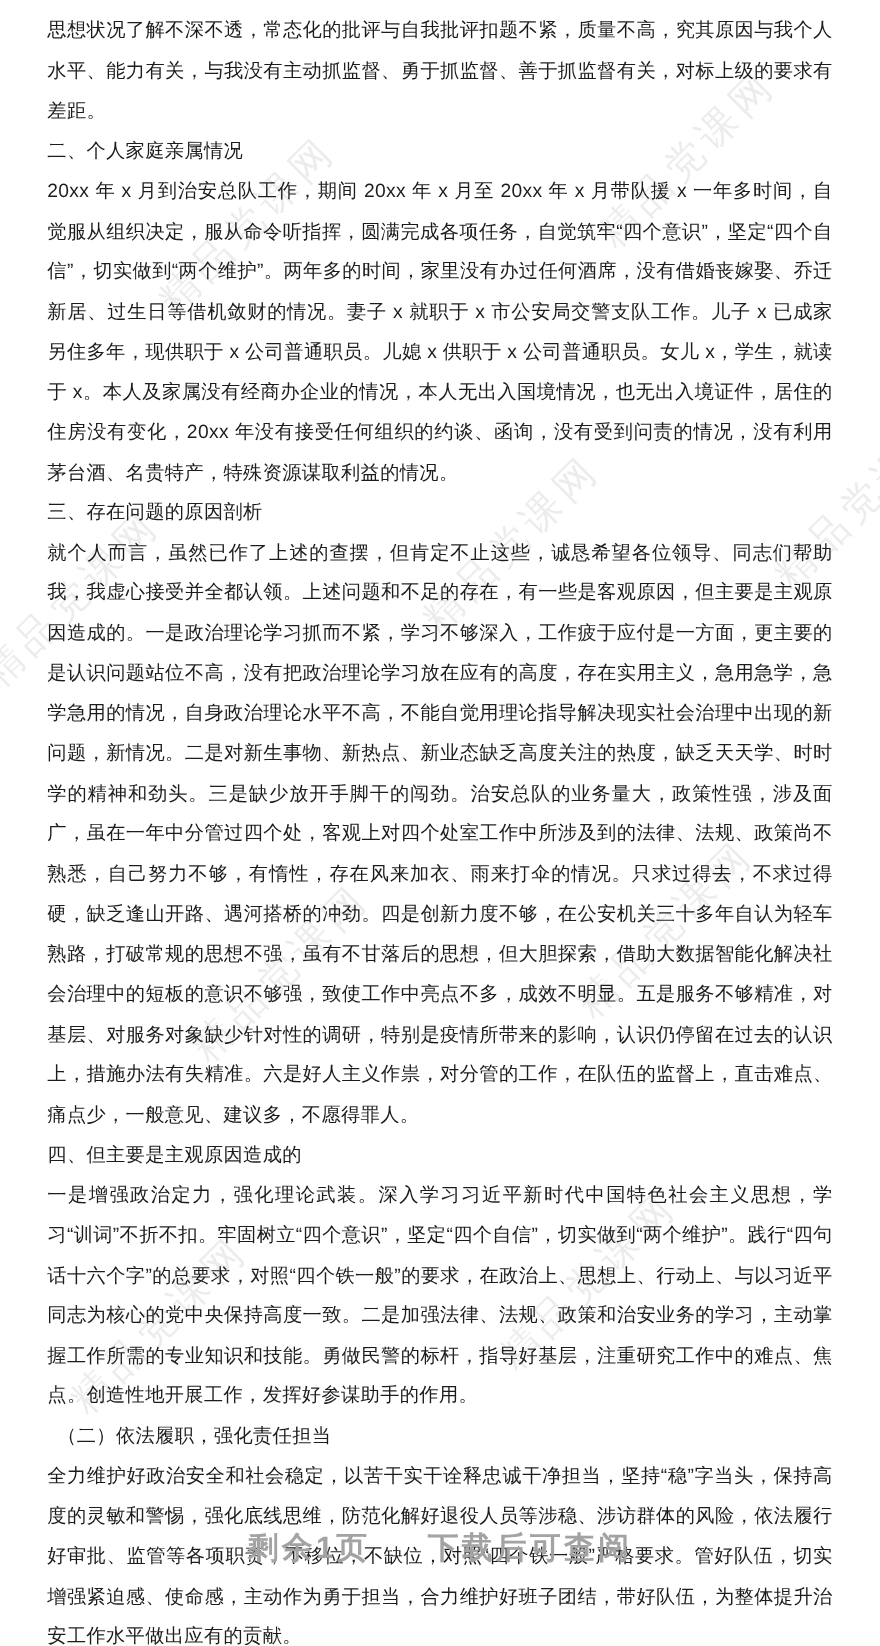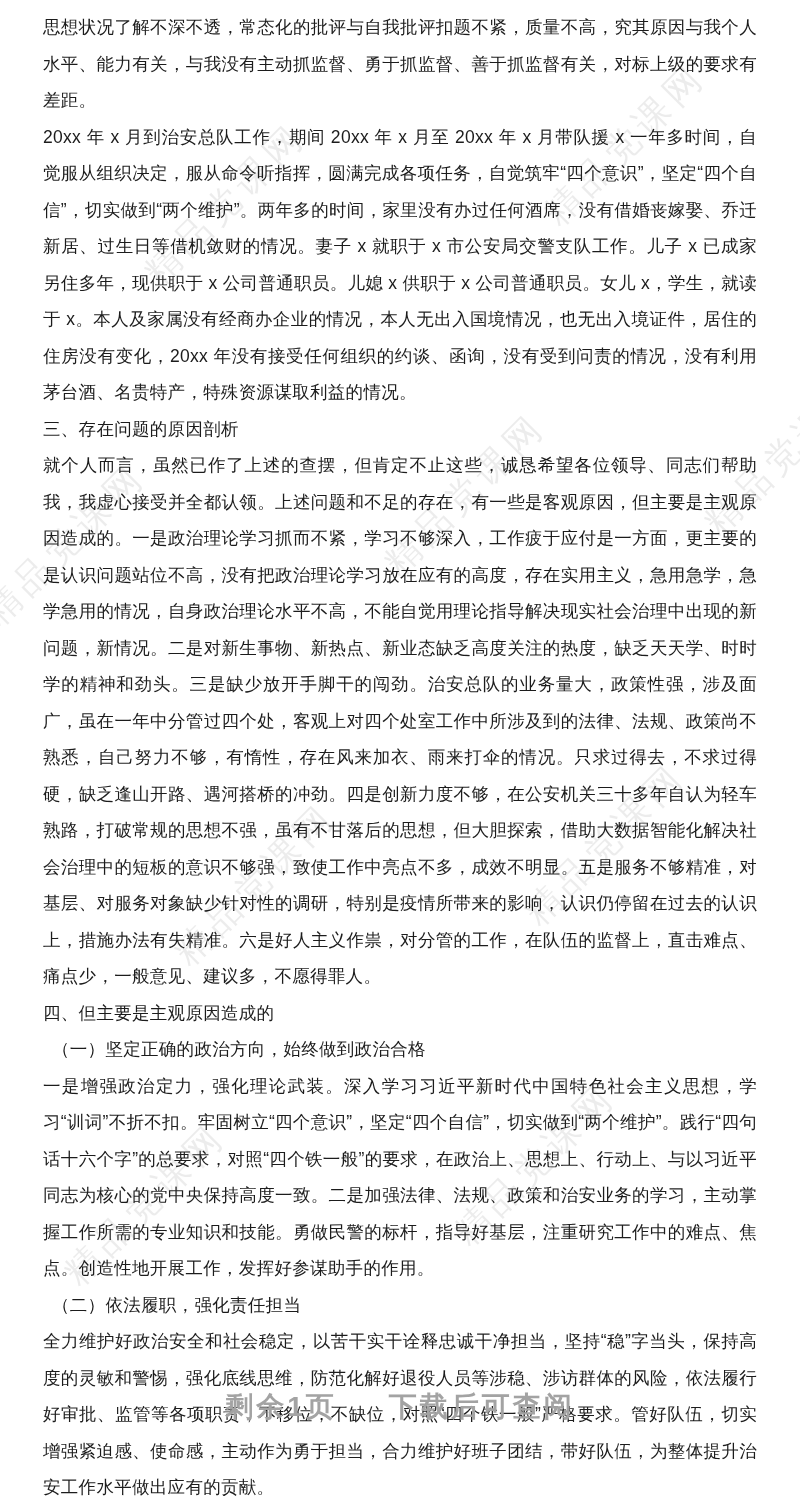--- a/index.html
+++ b/index.html
@@ -82,25 +82,25 @@
       <span class="watermark" style="left: 40px; top: 1180px;">精品党课网</span>
       <span class="watermark" style="left: 430px; top: 1140px;">精品党课网</span>
     </div>
 
   <div class="doc-body">
 
   <p class="para-clipped">
         <span class="para-text">常态化的监督提醒谈话开展不平衡、方式方法单一，实际效果不明显。对民警队伍</span>
       </p>
       <p class="para-body"><span class="para-text">思想状况了解不深不透，常态化的批评与自我批评扣题不紧，质量不高，究其原因与我个人水平、能力有关，与我没有主动抓监督、勇于抓监督、善于抓监督有关，对标上级的要求有差距。</span></p>
+      <p class="para-heading"><span class="para-text">二、个人家庭亲属情况</span></p>
       <p class="para-body"><span class="para-text">20xx 年 x 月到治安总队工作，期间 20xx 年 x 月至 20xx 年 x 月带队援 x 一年多时间，自觉服从组织决定，服从命令听指挥，圆满完成各项任务，自觉筑牢“四个意识”，坚定“四个自信”，切实做到“两个维护”。两年多的时间，家里没有办过任何酒席，没有借婚丧嫁娶、乔迁新居、过生日等借机敛财的情况。妻子 x 就职于 x 市公安局交警支队工作。儿子 x 已成家另住多年，现供职于 x 公司普通职员。儿媳 x 供职于 x 公司普通职员。女儿 x，学生，就读于 x。本人及家属没有经商办企业的情况，本人无出入国境情况，也无出入境证件，居住的住房没有变化，20xx 年没有接受任何组织的约谈、函询，没有受到问责的情况，没有利用茅台酒、名贵特产，特殊资源谋取利益的情况。</span></p>
       <p class="para-heading"><span class="para-text">三、存在问题的原因剖析</span></p>
       <p class="para-body"><span class="para-text">就个人而言，虽然已作了上述的查摆，但肯定不止这些，诚恳希望各位领导、同志们帮助我，我虚心接受并全都认领。上述问题和不足的存在，有一些是客观原因，但主要是主观原因造成的。一是政治理论学习抓而不紧，学习不够深入，工作疲于应付是一方面，更主要的是认识问题站位不高，没有把政治理论学习放在应有的高度，存在实用主义，急用急学，急学急用的情况，自身政治理论水平不高，不能自觉用理论指导解决现实社会治理中出现的新问题，新情况。二是对新生事物、新热点、新业态缺乏高度关注的热度，缺乏天天学、时时学的精神和劲头。三是缺少放开手脚干的闯劲。治安总队的业务量大，政策性强，涉及面广，虽在一年中分管过四个处，客观上对四个处室工作中所涉及到的法律、法规、政策尚不熟悉，自己努力不够，有惰性，存在风来加衣、雨来打伞的情况。只求过得去，不求过得硬，缺乏逢山开路、遇河搭桥的冲劲。四是创新力度不够，在公安机关三十多年自认为轻车熟路，打破常规的思想不强，虽有不甘落后的思想，但大胆探索，借助大数据智能化解决社会治理中的短板的意识不够强，致使工作中亮点不多，成效不明显。五是服务不够精准，对基层、对服务对象缺少针对性的调研，特别是疫情所带来的影响，认识仍停留在过去的认识上，措施办法有失精准。六是好人主义作祟，对分管的工作，在队伍的监督上，直击难点、痛点少，一般意见、建议多，不愿得罪人。</span></p>
       <p class="para-heading"><span class="para-text">四、但主要是主观原因造成的</span></p>
-      <p class="para-subheading"><span class="para-text">（一）坚定正确的政治方向，始终做到政治合格</span></p>
       <p class="para-body"><span class="para-text">一是增强政治定力，强化理论武装。深入学习习近平新时代中国特色社会主义思想，学习“训词”不折不扣。牢固树立“四个意识”，坚定“四个自信”，切实做到“两个维护”。践行“四句话十六个字”的总要求，对照“四个铁一般”的要求，在政治上、思想上、行动上、与以习近平同志为核心的党中央保持高度一致。二是加强法律、法规、政策和治安业务的学习，主动掌握工作所需的专业知识和技能。勇做民警的标杆，指导好基层，注重研究工作中的难点、焦点。创造性地开展工作，发挥好参谋助手的作用。</span></p>
       <p class="para-subheading"><span class="para-text">（二）依法履职，强化责任担当</span></p>
       <p class="para-body"><span class="para-text">全力维护好政治安全和社会稳定，以苦干实干诠释忠诚干净担当，坚持“稳”字当头，保持高度的灵敏和警惕，强化底线思维，防范化解好退役人员等涉稳、涉访群体的风险，依法履行好审批、监管等各项职责，不移位，不缺位，对照“四个铁一般”严格要求。管好队伍，切实增强紧迫感、使命感，主动作为勇于担当，合力维护好班子团结，带好队伍，为整体提升治安工作水平做出应有的贡献。</span></p>
     </div>
 
   <div class="footer-banner">
     <span>剩余1页</span><span class="banner-gap"></span><span>下载后可查阅</span>
   </div>
 
 </div>

